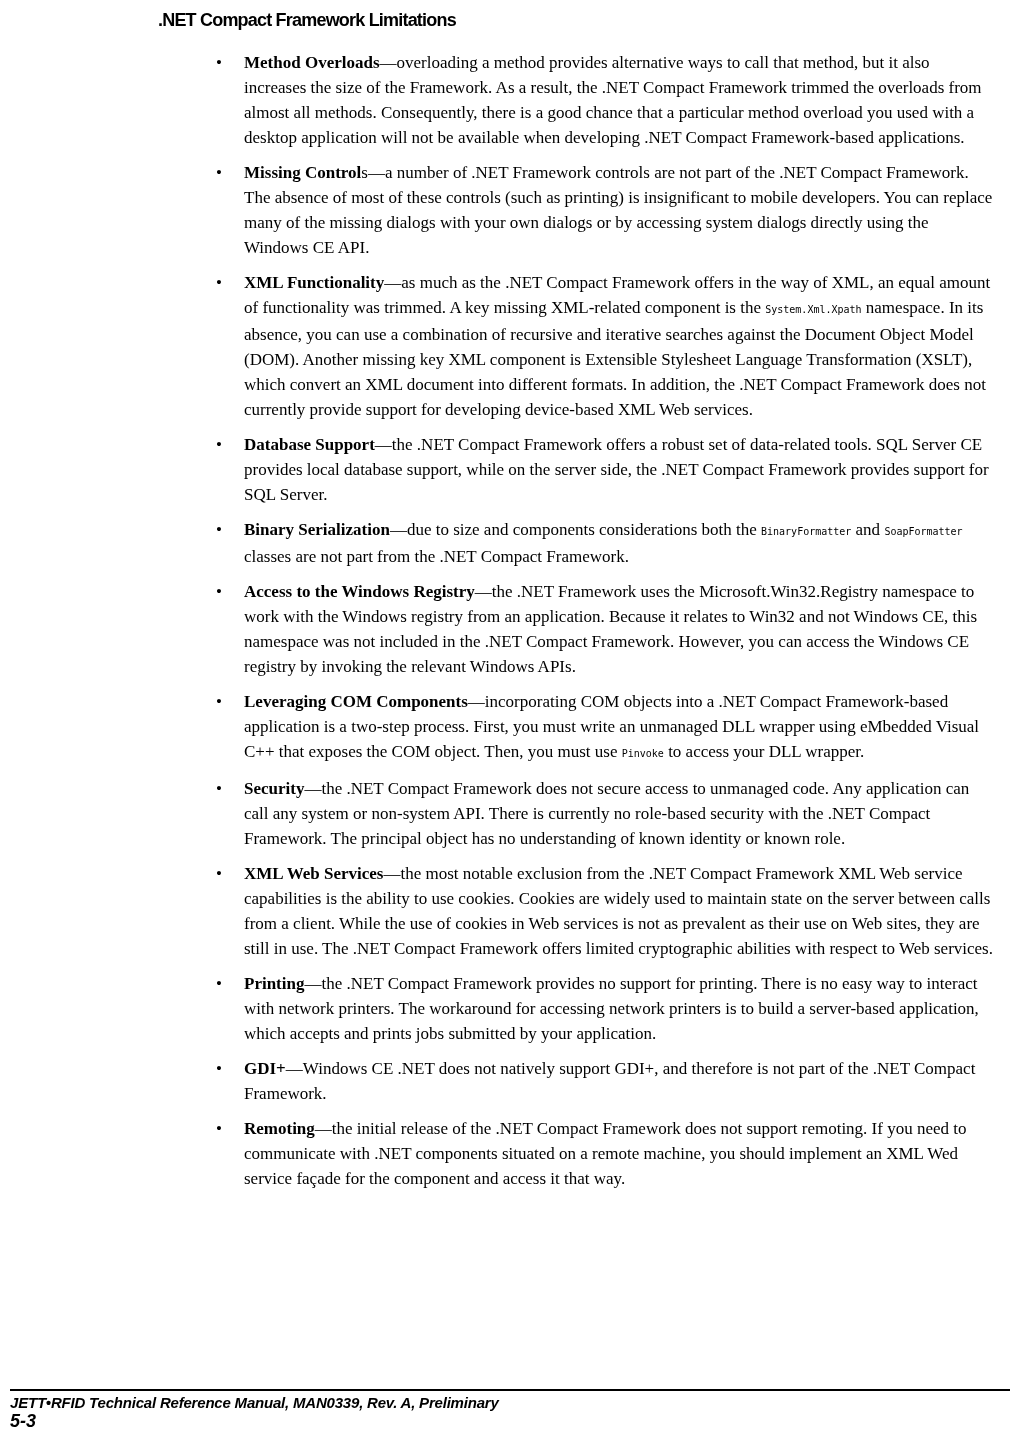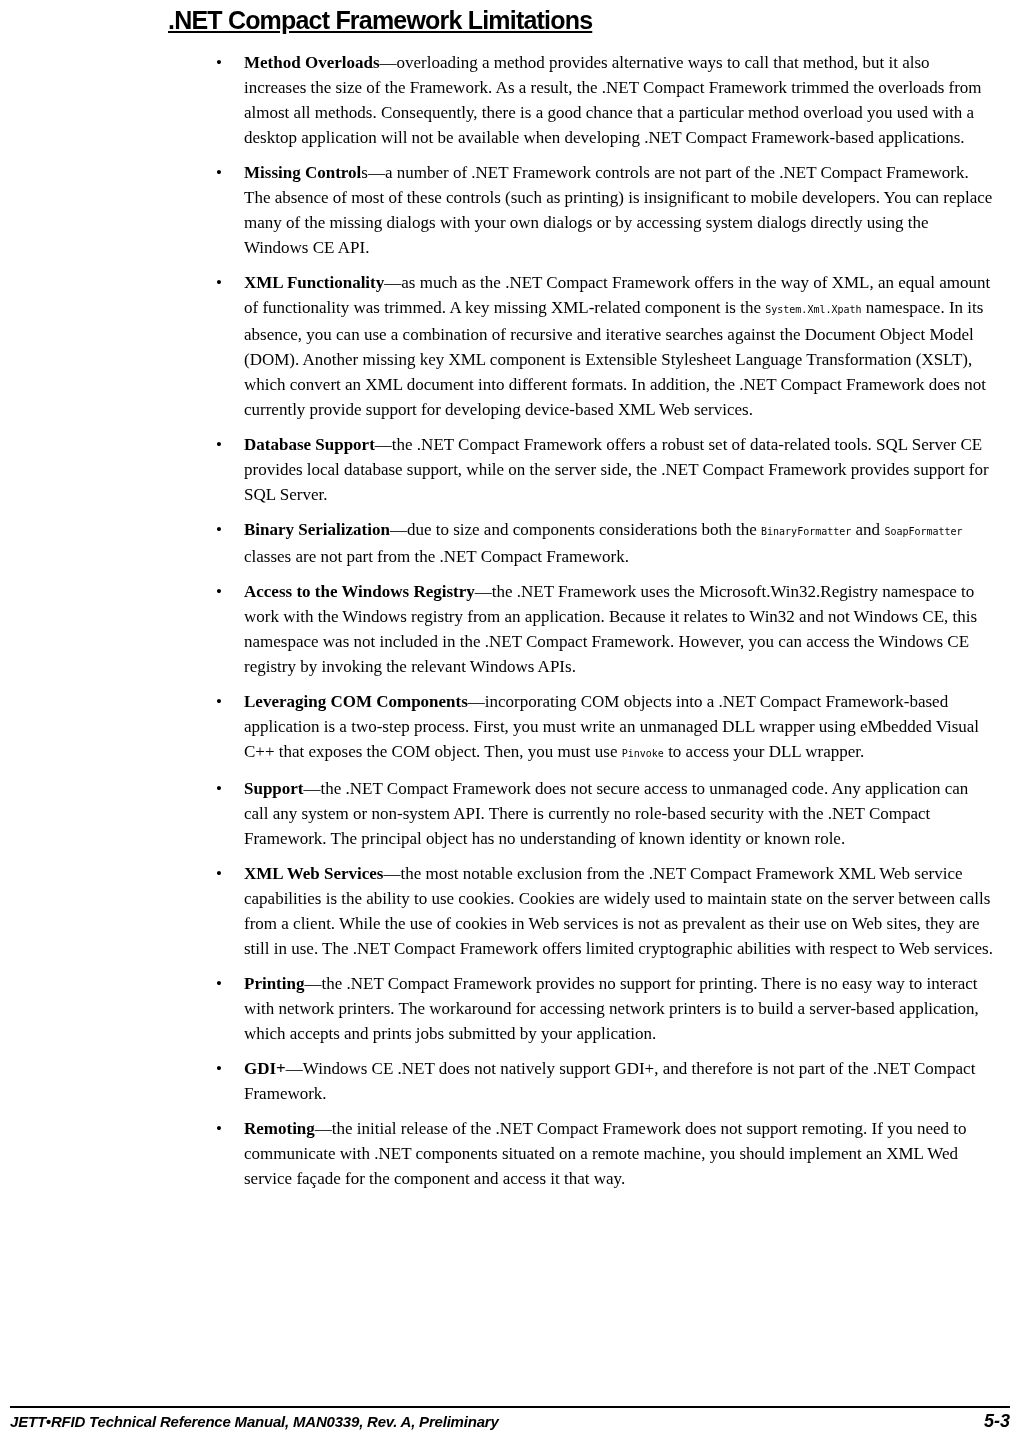--- a/index.html
+++ b/index.html
@@ -17,25 +17,24 @@
   }
   .content {
     position: absolute;
     left: 152px;
     top: 6px;
     width: 860px;
   }
   h1.doc-title {
     font-family: "Liberation Sans", sans-serif;
     font-weight: bold;
-    font-size: 25px;
+    font-size: 18px;
     letter-spacing: -0.8px;
-    margin: 0 0 9px 16px;
+    margin: 0 0 9px 6px;
     line-height: 28px;
-    text-decoration: underline;
   }
   p.intro {
     font-size: 17px;
     line-height: 25px;
     margin: 0 0 14px 0;
   }
   ul.bullets {
     list-style: none;
     margin: 16px;
     padding: 0;
@@ -70,38 +69,39 @@
   }
   .footer-rule {
     border: none;
     border-top: 2px solid #000000;
     margin: 0 0 3px 0;
   }
   .footer-row {
     display: flex;
     justify-content: space-between;
     align-items: baseline;
+    flex-direction: column;
   }
   .footer-left { font-size: 15px; letter-spacing: -0.2px; }
   .footer-right { font-size: 18px; }
 </style>
 </head>
 <body>
 
 <div class="content">
   <h1 class="doc-title">.NET Compact Framework Limitations</h1>
   <ul class="bullets" id="bullets">
       <li><span class="seg-bold">Method Overloads</span><span class="seg-normal">—overloading a method provides alternative ways to call that method, but it also increases the size of the Framework. As a result, the .NET Compact Framework trimmed the overloads from almost all methods. Consequently, there is a good chance that a particular method overload you used with a desktop application will not be available when developing .NET Compact Framework-based applications.</span></li>
       <li><span class="seg-bold">Missing Control</span><span class="seg-normal">s—a number of .NET Framework controls are not part of the .NET Compact Framework. The absence of most of these controls (such as printing) is insignificant to mobile developers. You can replace many of the missing dialogs with your own dialogs or by accessing system dialogs directly using the Windows CE API.</span></li>
       <li><span class="seg-bold">XML Functionality</span><span class="seg-normal">—as much as the .NET Compact Framework offers in the way of XML, an equal amount of functionality was trimmed. A key missing XML-related component is the </span><span class="seg-mono">System.Xml.Xpath</span><span class="seg-normal"> namespace. In its absence, you can use a combination of recursive and iterative searches against the Document Object Model (DOM). Another missing key XML component is Extensible Stylesheet Language Transformation (XSLT), which convert an XML document into different formats. In addition, the .NET Compact Framework does not currently provide support for developing device-based XML Web services.</span></li>
       <li><span class="seg-bold">Database Support</span><span class="seg-normal">—the .NET Compact Framework offers a robust set of data-related tools. SQL Server CE provides local database support, while on the server side, the .NET Compact Framework provides support for SQL Server.</span></li>
       <li><span class="seg-bold">Binary Serialization</span><span class="seg-normal">—due to size and components considerations both the </span><span class="seg-mono">BinaryFormatter</span><span class="seg-normal"> and </span><span class="seg-mono">SoapFormatter</span><span class="seg-normal"> classes are not part from the .NET Compact Framework.</span></li>
       <li><span class="seg-bold">Access to the Windows Registry</span><span class="seg-normal">—the .NET Framework uses the Microsoft.Win32.Registry namespace to work with the Windows registry from an application. Because it relates to Win32 and not Windows CE, this namespace was not included in the .NET Compact Framework. However, you can access the Windows CE registry by invoking the relevant Windows APIs.</span></li>
       <li><span class="seg-bold">Leveraging COM Components</span><span class="seg-normal">—incorporating COM objects into a .NET Compact Framework-based application is a two-step process. First, you must write an unmanaged DLL wrapper using eMbedded Visual C++ that exposes the COM object. Then, you must use </span><span class="seg-mono">Pinvoke</span><span class="seg-normal"> to access your DLL wrapper.</span></li>
-      <li><span class="seg-bold">Support</span><span class="seg-normal">—the .NET Compact Framework does not secure access to unmanaged code. Any application can call any system or non-system API. There is currently no role-based security with the .NET Compact Framework. The principal object has no understanding of known identity or known role.</span></li>
+      <li><span class="seg-bold">Security</span><span class="seg-normal">—the .NET Compact Framework does not secure access to unmanaged code. Any application can call any system or non-system API. There is currently no role-based security with the .NET Compact Framework. The principal object has no understanding of known identity or known role.</span></li>
       <li><span class="seg-bold">XML Web Services</span><span class="seg-normal">—the most notable exclusion from the .NET Compact Framework XML Web service capabilities is the ability to use cookies. Cookies are widely used to maintain state on the server between calls from a client. While the use of cookies in Web services is not as prevalent as their use on Web sites, they are still in use. The .NET Compact Framework offers limited cryptographic abilities with respect to Web services.</span></li>
       <li><span class="seg-bold">Printing</span><span class="seg-normal">—the .NET Compact Framework provides no support for printing. There is no easy way to interact with network printers. The workaround for accessing network printers is to build a server-based application, which accepts and prints jobs submitted by your application.</span></li>
       <li><span class="seg-bold">GDI+</span><span class="seg-normal">—Windows CE .NET does not natively support GDI+, and therefore is not part of the .NET Compact Framework.</span></li>
       <li><span class="seg-bold">Remoting</span><span class="seg-normal">—the initial release of the .NET Compact Framework does not support remoting. If you need to communicate with .NET components situated on a remote machine, you should implement an XML Wed service façade for the component and access it that way.</span></li>
     </ul>
 </div>
 
 <div class="footer">
   <hr class="footer-rule">
   <div class="footer-row">

